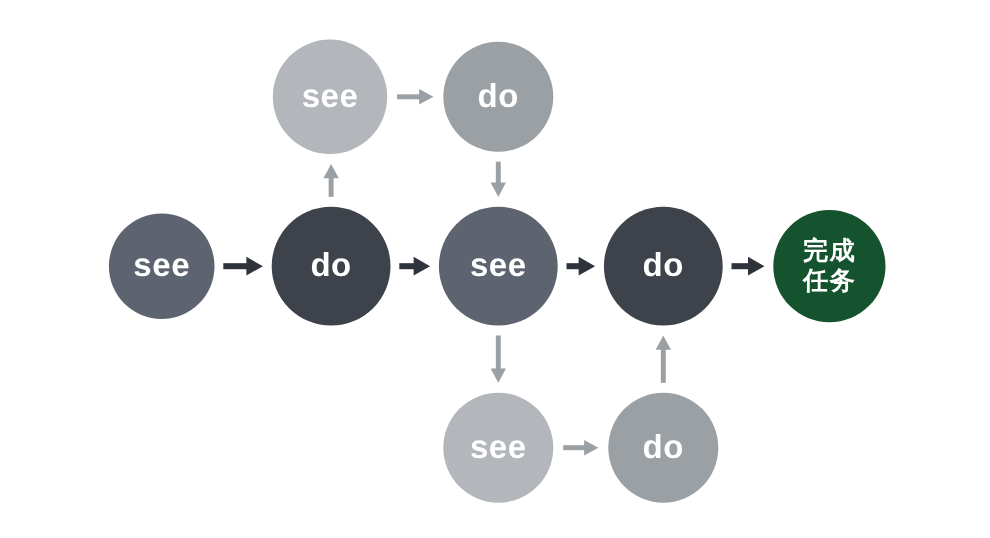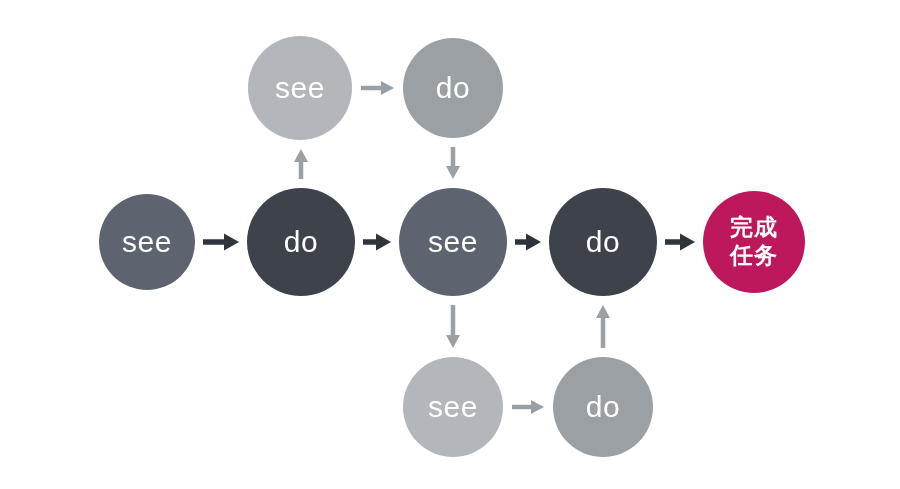--- a/index.html
+++ b/index.html
@@ -36,21 +36,21 @@
     line-height: 1.06;
     letter-spacing: 0.2px;
     user-select: none;
   }
   .node-label {
     display: block;
     white-space: pre-line;
   }
   .node-latin .node-label {
     font-size: 30px;
-    font-weight: 400;
+    font-weight: 700;
     letter-spacing: 0.5px;
   }
   .node-cjk .node-label {
     font-size: 23px;
     font-weight: 700;
     line-height: 1.2;
     letter-spacing: 1px;
   }
 </style>
 </head>
@@ -105,21 +105,21 @@
       </div>
       <div class="node-circle node-latin" style="left: 247px; top: 188px; width: 108px; height: 108px; background: rgb(61, 66, 75); color: rgb(255, 255, 255);">
         <span class="node-label">do</span>
       </div>
       <div class="node-circle node-latin" style="left: 399px; top: 188px; width: 108px; height: 108px; background: rgb(93, 100, 112); color: rgb(255, 255, 255);">
         <span class="node-label">see</span>
       </div>
       <div class="node-circle node-latin" style="left: 549px; top: 188px; width: 108px; height: 108px; background: rgb(61, 66, 75); color: rgb(255, 255, 255);">
         <span class="node-label">do</span>
       </div>
-      <div class="node-circle node-cjk" style="left: 703px; top: 191px; width: 102px; height: 102px; background: #be185d; color: rgb(255, 255, 255);">
+      <div class="node-circle node-cjk" style="left: 703px; top: 191px; width: 102px; height: 102px; background: #14532d; color: rgb(255, 255, 255);">
         <span class="node-label">完成
 任务</span>
       </div>
       <div class="node-circle node-latin" style="left: 248px; top: 36px; width: 104px; height: 104px; background: rgb(179, 182, 187); color: rgb(255, 255, 255);">
         <span class="node-label">see</span>
       </div>
       <div class="node-circle node-latin" style="left: 403px; top: 38px; width: 100px; height: 100px; background: rgb(155, 160, 165); color: rgb(255, 255, 255);">
         <span class="node-label">do</span>
       </div>
       <div class="node-circle node-latin" style="left: 403px; top: 357px; width: 100px; height: 100px; background: rgb(179, 182, 187); color: rgb(255, 255, 255);">

